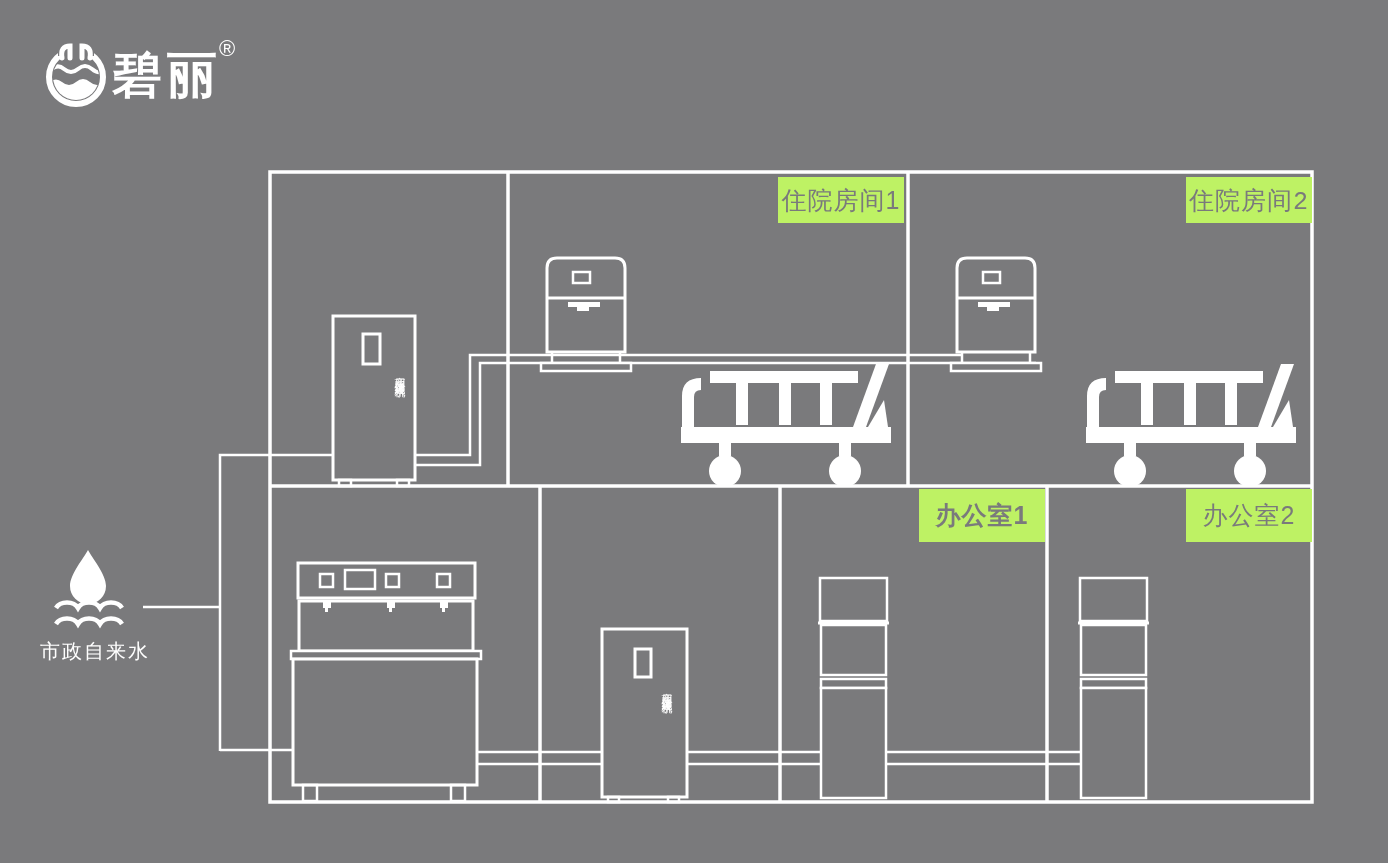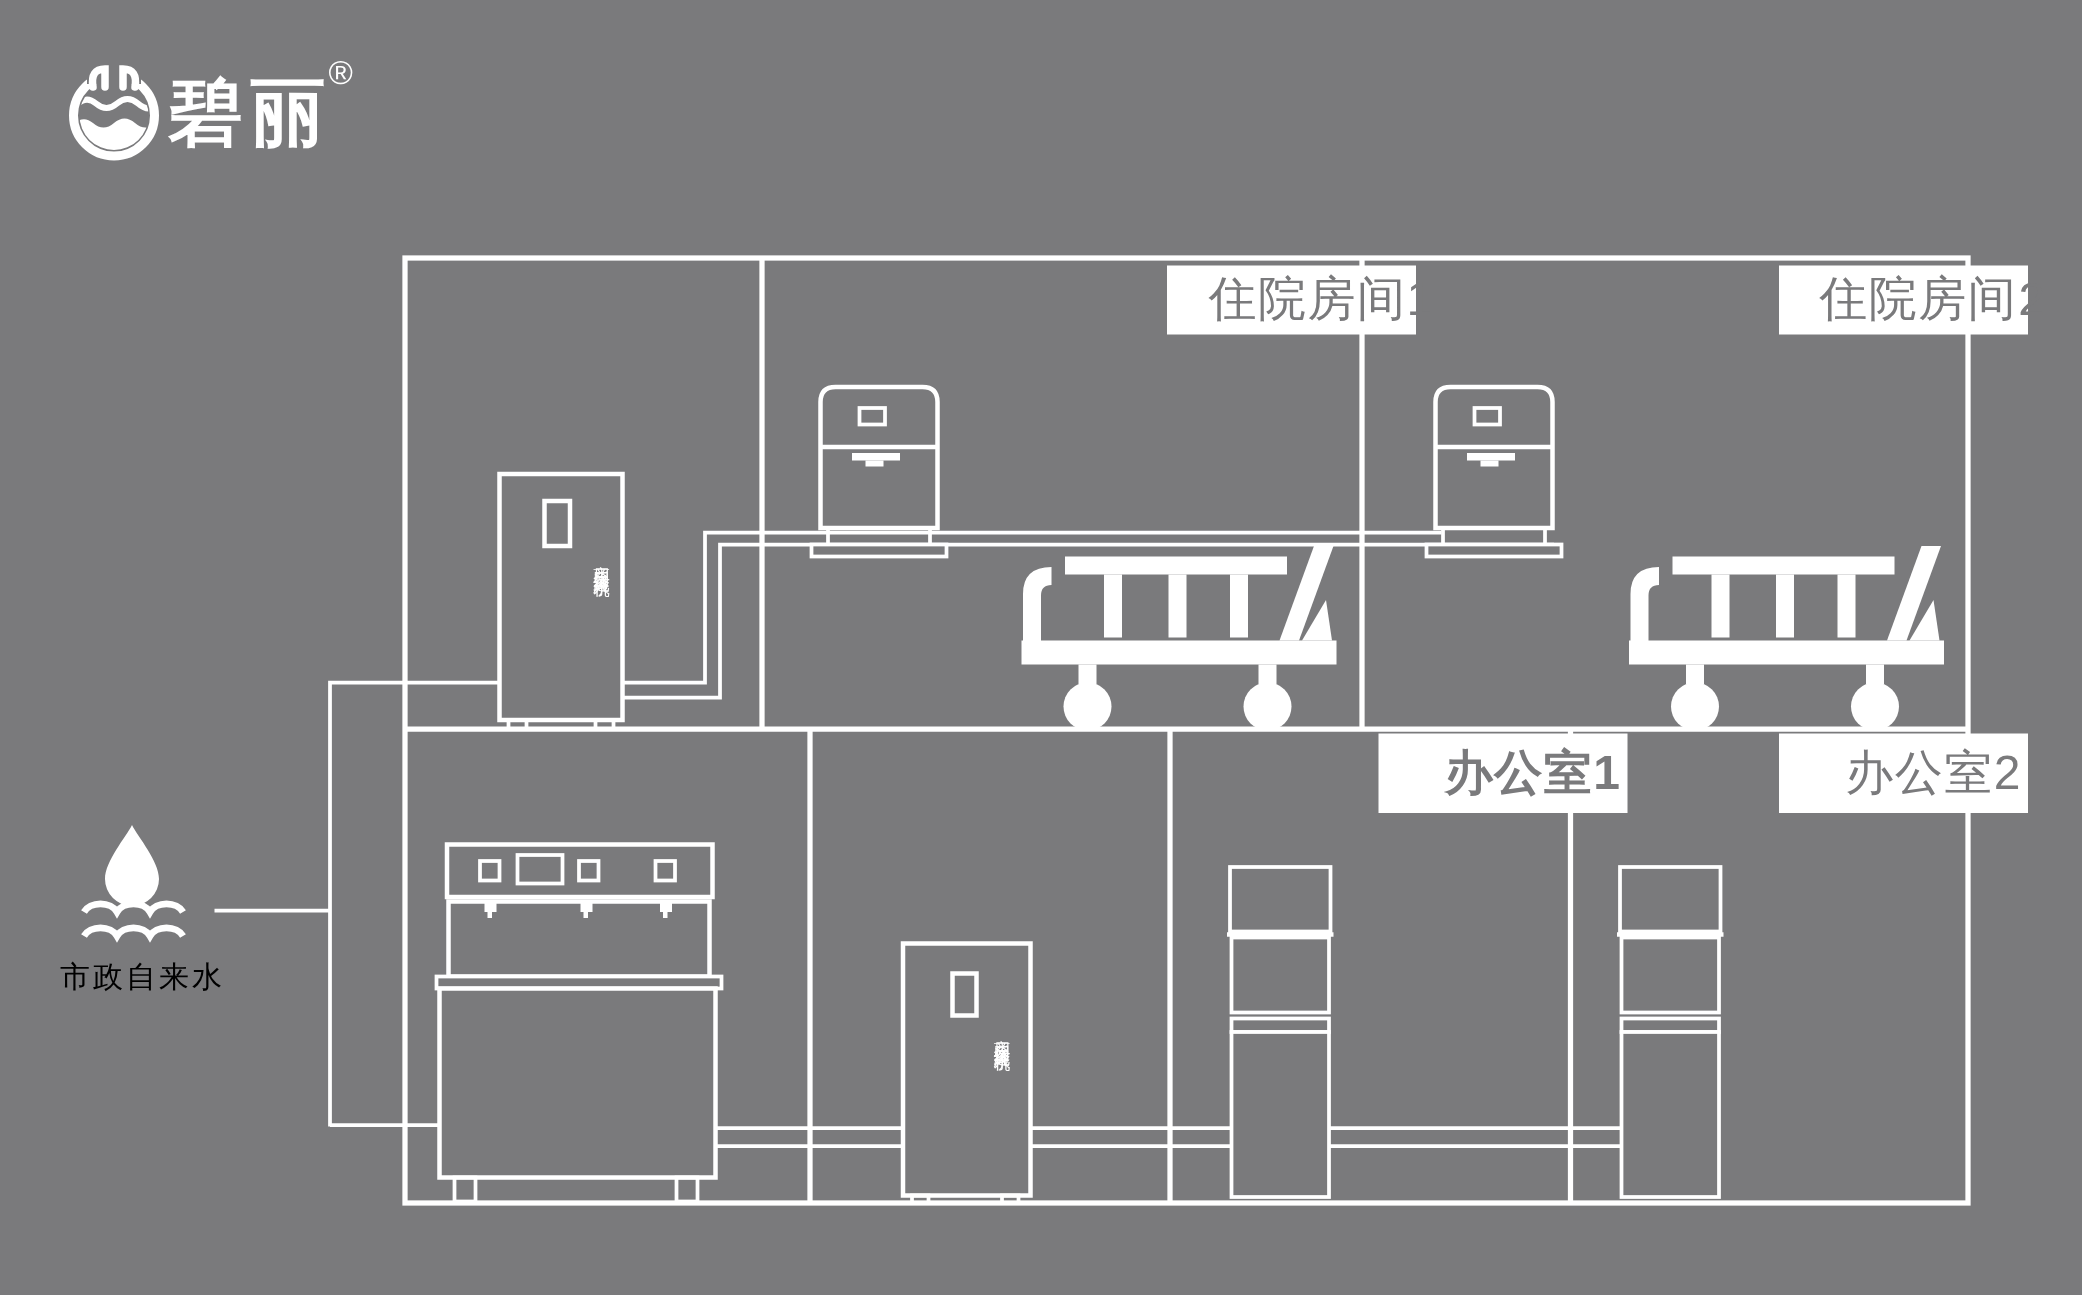--- a/index.html
+++ b/index.html
@@ -3,30 +3,30 @@
 <meta charset="utf-8">
 <style>
   html,body{margin:0;padding:0;background:#555;}
   #stage{
     position:relative;width:1388px;height:863px;
     background:#7a7a7c;overflow:hidden;
     font-family:"Liberation Sans","DejaVu Sans",sans-serif;
   }
   #lines{position:absolute;left:0;top:0;}
   .room-label{
-    position:absolute;background:#ffffff;color:#7a7a7c;
+    position:absolute;background:#bef264;color:#7a7a7c;
     display:flex;align-items:center;justify-content:center;
-    font-size:32px;letter-spacing:1px;white-space:nowrap;padding-left:40px;
+    font-size:25px;letter-spacing:1px;white-space:nowrap;
   }
   .vtext{
     position:absolute;color:#ffffff;font-size:11px;letter-spacing:1.5px;
     writing-mode:vertical-rl;text-orientation:upright;white-space:nowrap;
   }
   .src-label{
-    position:absolute;left:40px;top:638px;color:#000000;font-size:20px;
+    position:absolute;left:40px;top:638px;color:#ffffff;font-size:20px;
     letter-spacing:2px;white-space:nowrap;
   }
   .logo-text{
     position:absolute;left:112px;top:42px;color:#ffffff;font-size:50px;
     font-weight:bold;letter-spacing:5px;white-space:nowrap;
   }
   .logo-reg{
     position:absolute;left:219px;top:36px;color:#ffffff;font-size:22px;
   }
 </style>

